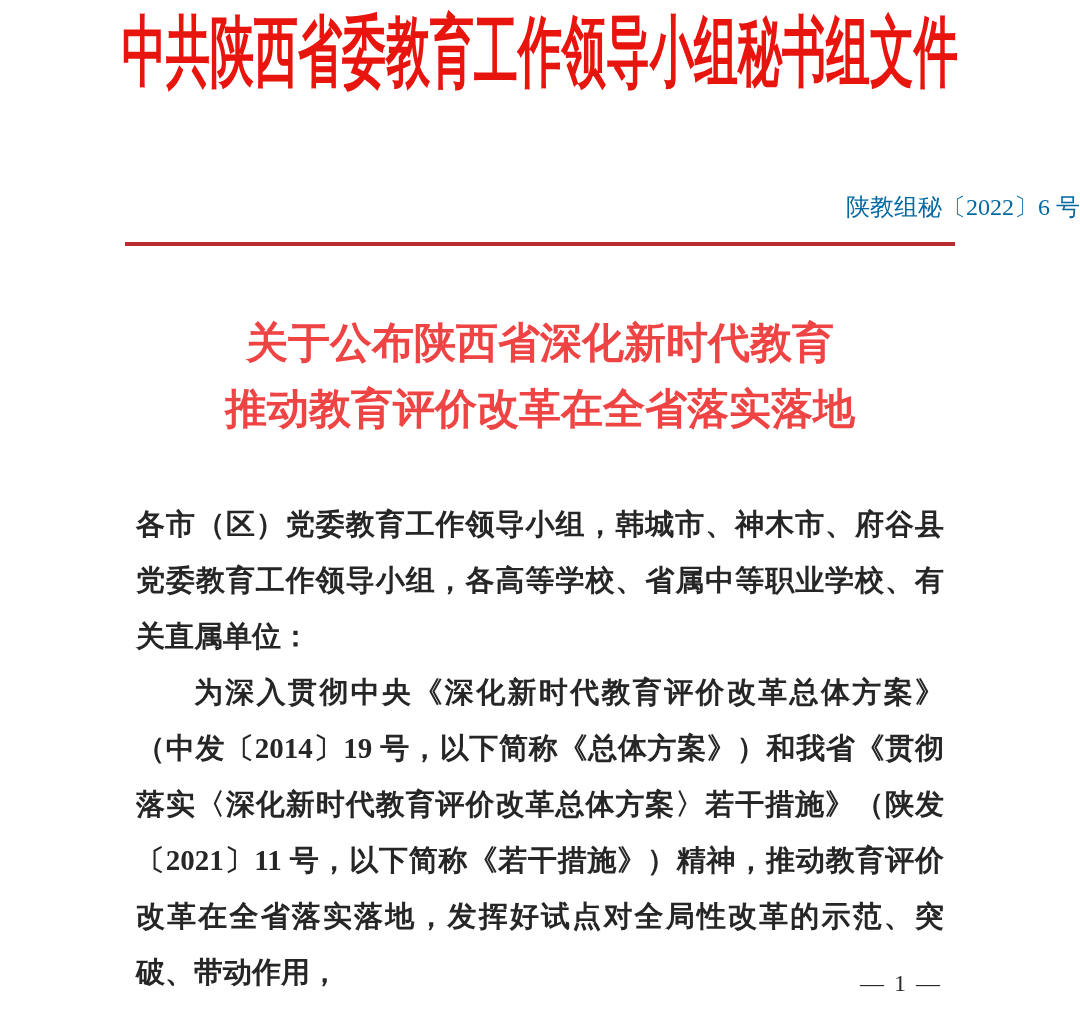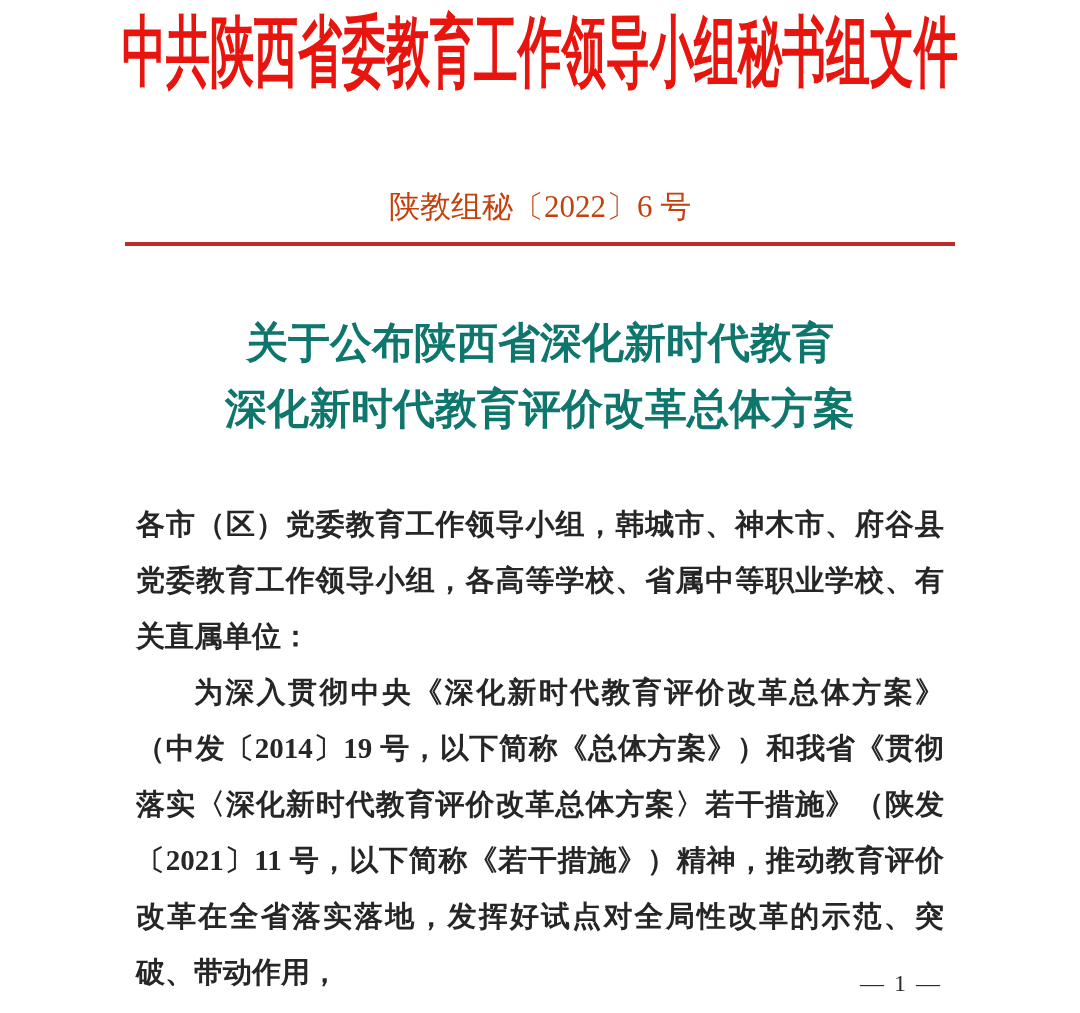--- a/index.html
+++ b/index.html
@@ -27,38 +27,38 @@
     white-space: nowrap;
     font-size: 44px;
     font-weight: bold;
     letter-spacing: 0px;
     color: #e8150e;
     transform: scaleY(1.75);
     transform-origin: center;
   }
   .doc-number {
     margin-top: 85px;
-    text-align: center;
-    font-size: 31px;
+    text-align: right;
+    font-size: 24px;
     line-height: 36px;
-    color: #c2410c;
+    color: #0369a1;
   }
   .red-divider {
     margin: 17px auto 0 auto;
     width: 830px;
     height: 4px;
     background: #bb2b30;
   }
   .doc-title {
     margin: 64px auto 0 auto;
     text-align: center;
     font-size: 42px;
     line-height: 66px;
     font-weight: bold;
-    color: #0f766e;
+    color: #ef4444;
   }
   .doc-body {
     margin: 54px 136px 0 136px;
     width: 808px;
     font-size: 29px;
     line-height: 56px;
     color: #262626;
     text-align: justify;
     text-justify: inter-character;
   }
@@ -87,21 +87,21 @@
   <div class="banner">
     <span class="banner-text" style="color: rgb(232, 21, 14);">中共陕西省委教育工作领导小组秘书组文件</span>
   </div>
 
   <div class="doc-number">陕教组秘〔2022〕6 号</div>
 
   <div class="red-divider" style="background: rgb(187, 43, 48);"></div>
 
   <div class="doc-title">
     <div>关于公布陕西省深化新时代教育</div>
-    <div>深化新时代教育评价改革总体方案</div>
+    <div>推动教育评价改革在全省落实落地</div>
   </div>
 
   <div class="doc-body">
     <p>各市（区）党委教育工作领导小组，韩城市、神木市、府谷县党委教育工作领导小组，各高等学校、省属中等职业学校、有关直属单位：</p>
     <p class="para-indent">为深入贯彻中央《深化新时代教育评价改革总体方案》（中发〔2014〕19 号，以下简称《总体方案》）和我省《贯彻落实〈深化新时代教育评价改革总体方案〉若干措施》（陕发〔2021〕11 号，以下简称《若干措施》）精神，推动教育评价改革在全省落实落地，发挥好试点对全局性改革的示范、突破、带动作用，</p>
   </div>
 
   <div class="page-footer">— 1 —</div>
 
 </div>

